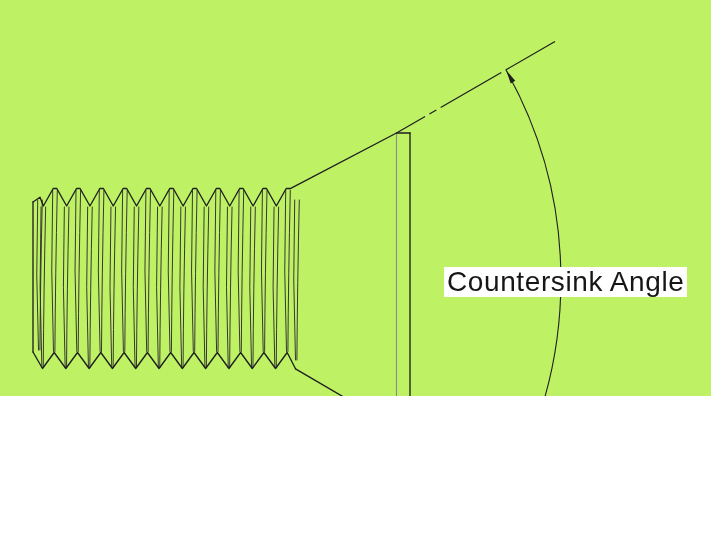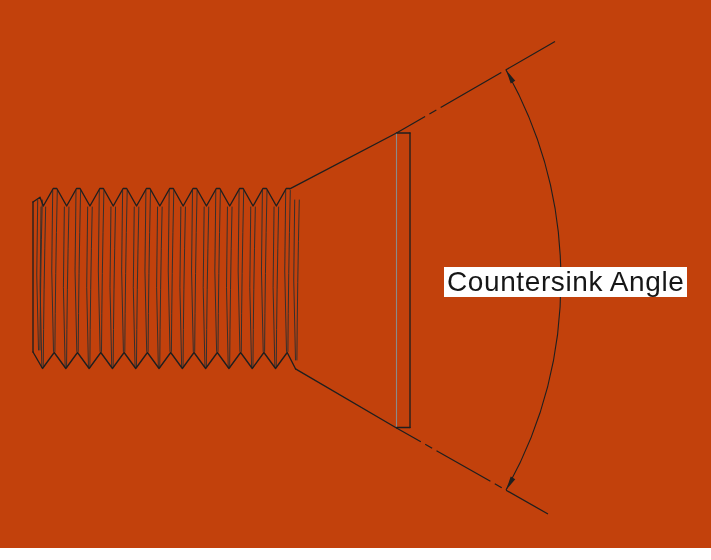--- a/index.html
+++ b/index.html
@@ -1,16 +1,16 @@
 <!DOCTYPE html>
 <html><head>
 <meta charset="utf-8">
 <style>
   html,body{margin:0;padding:0;background:#ffffff;}
-  .stage{position:relative;width:711px;height:548px;background:#c2410c;overflow:hidden;
+  .stage{position:relative;width:711px;height:396px;background:#bef264;overflow:hidden;
          font-family:"Liberation Sans",sans-serif;}
   .stage svg{position:absolute;left:0;top:0;}
   .dim-label{position:absolute;left:444px;top:267px;font-size:28px;letter-spacing:0.6px;
              color:#161616;background:#ffffff;padding:1px 3px;white-space:nowrap;line-height:1;}
   .outline{fill:none;stroke:#1f1f1f;stroke-width:1.35;stroke-linejoin:round;stroke-linecap:round;}
   .flank{fill:none;stroke:#2e2e2e;stroke-width:0.95;stroke-linecap:round;}
   .rim-muted{fill:none;stroke:#8a8a8a;stroke-width:1.1;}
   .ext{fill:none;stroke:#1f1f1f;stroke-width:1.25;stroke-linecap:butt;}
   .arc{fill:none;stroke:#1f1f1f;stroke-width:1.1;}
   .arrow{fill:#1f1f1f;stroke:none;}

